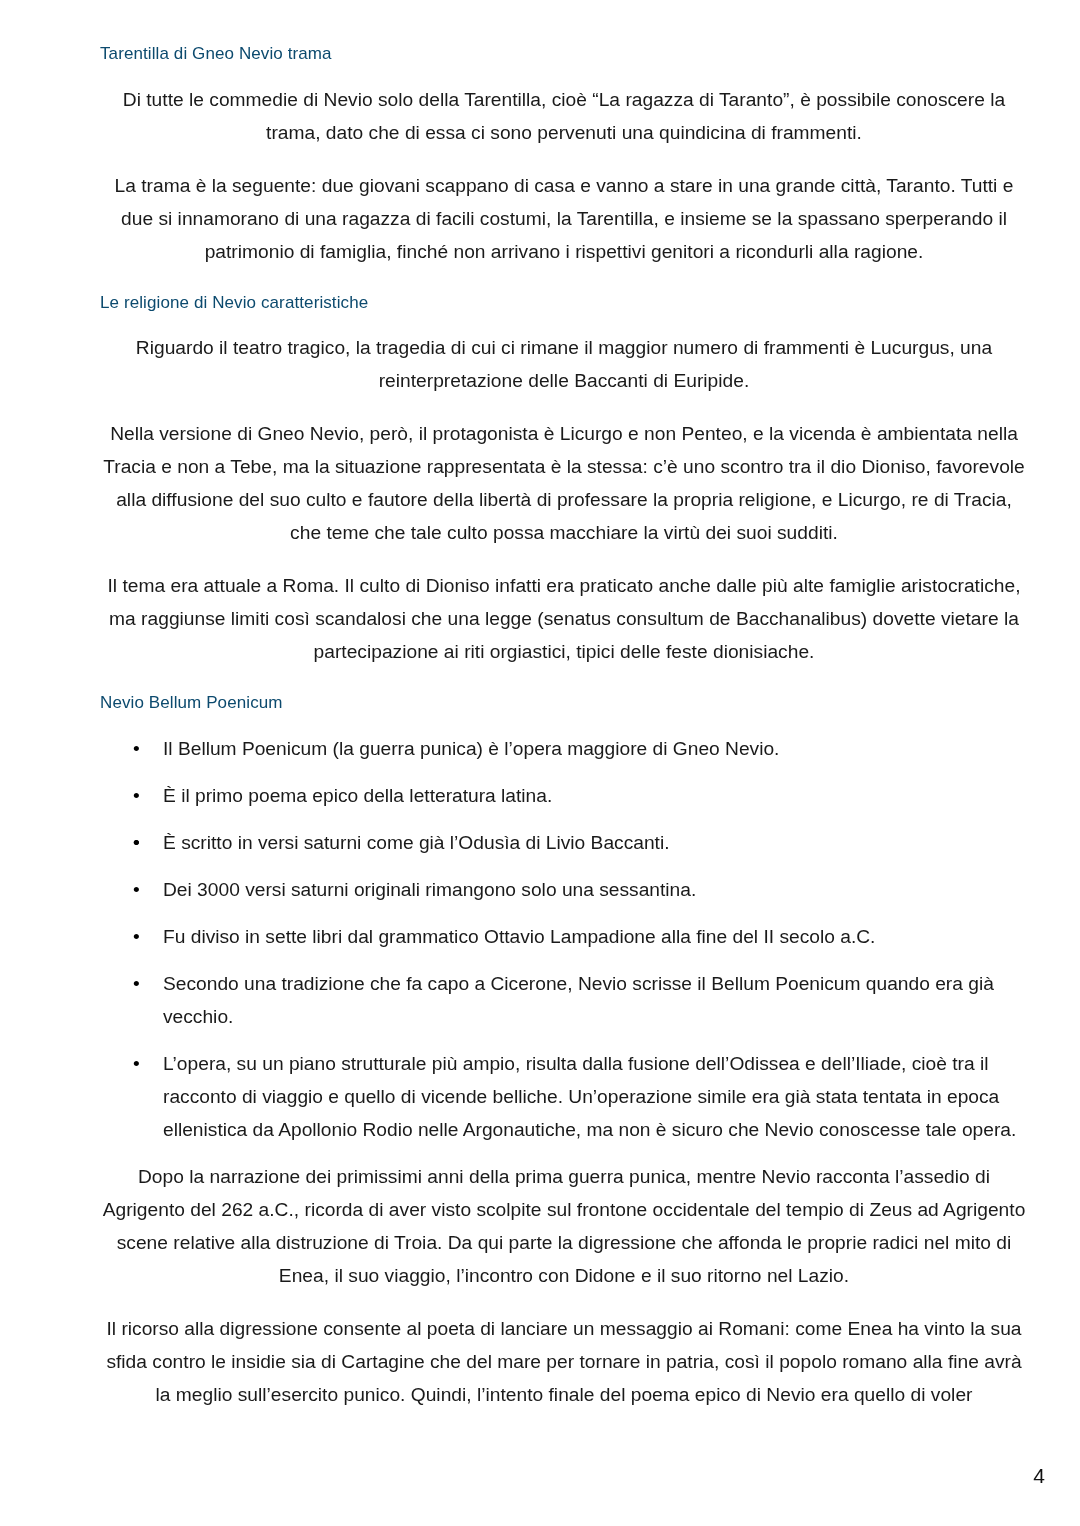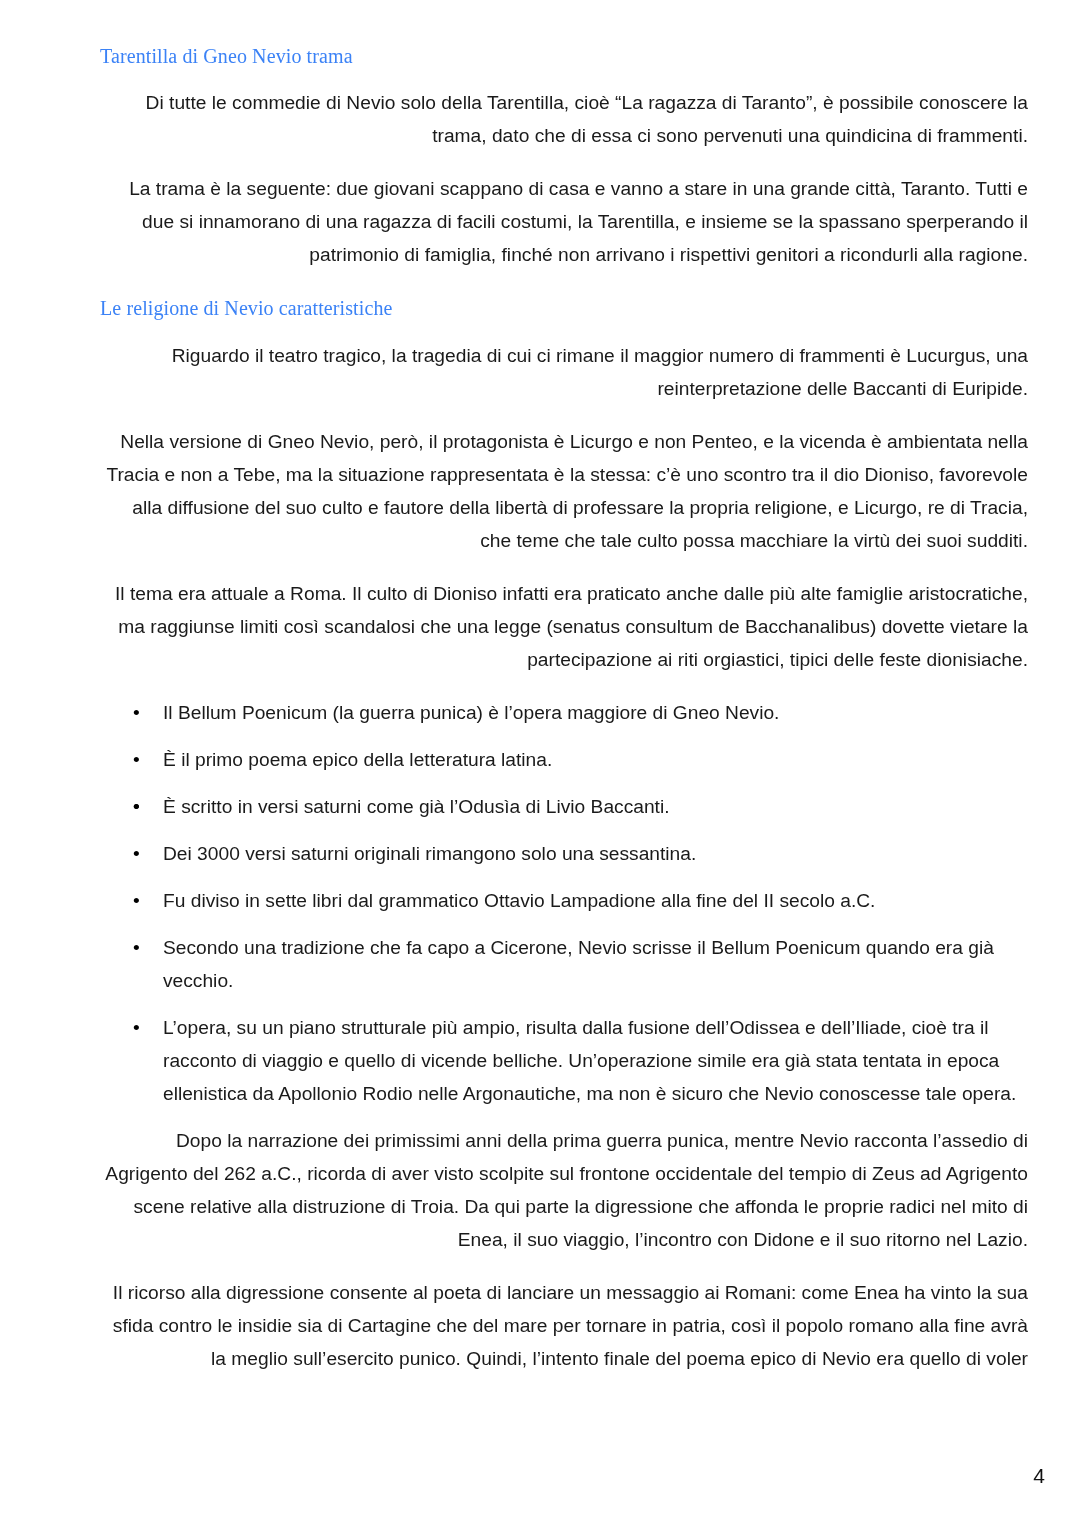--- a/index.html
+++ b/index.html
@@ -16,37 +16,37 @@
     font-family: "Liberation Sans", sans-serif;
     overflow: hidden;
   }
   .content {
     position: absolute;
     left: 100px;
     top: 44px;
     width: 928px;
   }
   h2.section-heading {
-    color: #3b82f6;
-    font-family: Liberation Serif, serif;
+    color: #0c4a6e;
+    font-family: Liberation Sans, sans-serif;
     font-weight: 400;
-    font-size: 20px;
+    font-size: 17px;
     line-height: 1.22;
     margin: 0 0 18px 0;
     letter-spacing: 0.1px;
   }
   h2.section-heading.spaced-top {
     margin-top: 25px;
   }
   p.body-text {
     color: #1a1a1a;
     font-size: 19.2px;
     line-height: 33px;
     margin: 0 0 20px 0;
-    text-align: right;
+    text-align: center;
     letter-spacing: 0.01px;
   }
   ul.bullet-list {
     list-style: none;
     margin: 0 0 8px 0;
     padding: 0;
   }
   ul.bullet-list > li {
     position: relative;
     color: #1a1a1a;
@@ -80,20 +80,21 @@
 
     <h2 class="section-heading">Tarentilla di Gneo Nevio trama</h2>
     <p class="body-text">Di tutte le commedie di Nevio solo della Tarentilla, cioè “La ragazza di Taranto”, è possibile conoscere la trama, dato che di essa ci sono pervenuti una quindicina di frammenti.</p>
     <p class="body-text">La trama è la seguente: due giovani scappano di casa e vanno a stare in una grande città, Taranto. Tutti e due si innamorano di una ragazza di facili costumi, la Tarentilla, e insieme se la spassano sperperando il patrimonio di famiglia, finché non arrivano i rispettivi genitori a ricondurli alla ragione.</p>
 
     <h2 class="section-heading spaced-top">Le religione di Nevio caratteristiche</h2>
     <p class="body-text">Riguardo il teatro tragico, la tragedia di cui ci rimane il maggior numero di frammenti è Lucurgus, una reinterpretazione delle Baccanti di Euripide.</p>
     <p class="body-text">Nella versione di Gneo Nevio, però, il protagonista è Licurgo e non Penteo, e la vicenda è ambientata nella Tracia e non a Tebe, ma la situazione rappresentata è la stessa: c’è uno scontro tra il dio Dioniso, favorevole alla diffusione del suo culto e fautore della libertà di professare la propria religione, e Licurgo, re di Tracia, che teme che tale culto possa macchiare la virtù dei suoi sudditi.</p>
     <p class="body-text">Il tema era attuale a Roma. Il culto di Dioniso infatti era praticato anche dalle più alte famiglie aristocratiche, ma raggiunse limiti così scandalosi che una legge (senatus consultum de Bacchanalibus) dovette vietare la partecipazione ai riti orgiastici, tipici delle feste dionisiache.</p>
 
+    <h2 class="section-heading spaced-top">Nevio Bellum Poenicum</h2>
     <ul class="bullet-list">
       <li>
         <span class="bullet-marker">•</span>
         <span>Il Bellum Poenicum (la guerra punica) è l’opera maggiore di Gneo Nevio.</span>
       </li>
       <li>
         <span class="bullet-marker">•</span>
         <span>È il primo poema epico della letteratura latina.</span>
       </li>
       <li>

